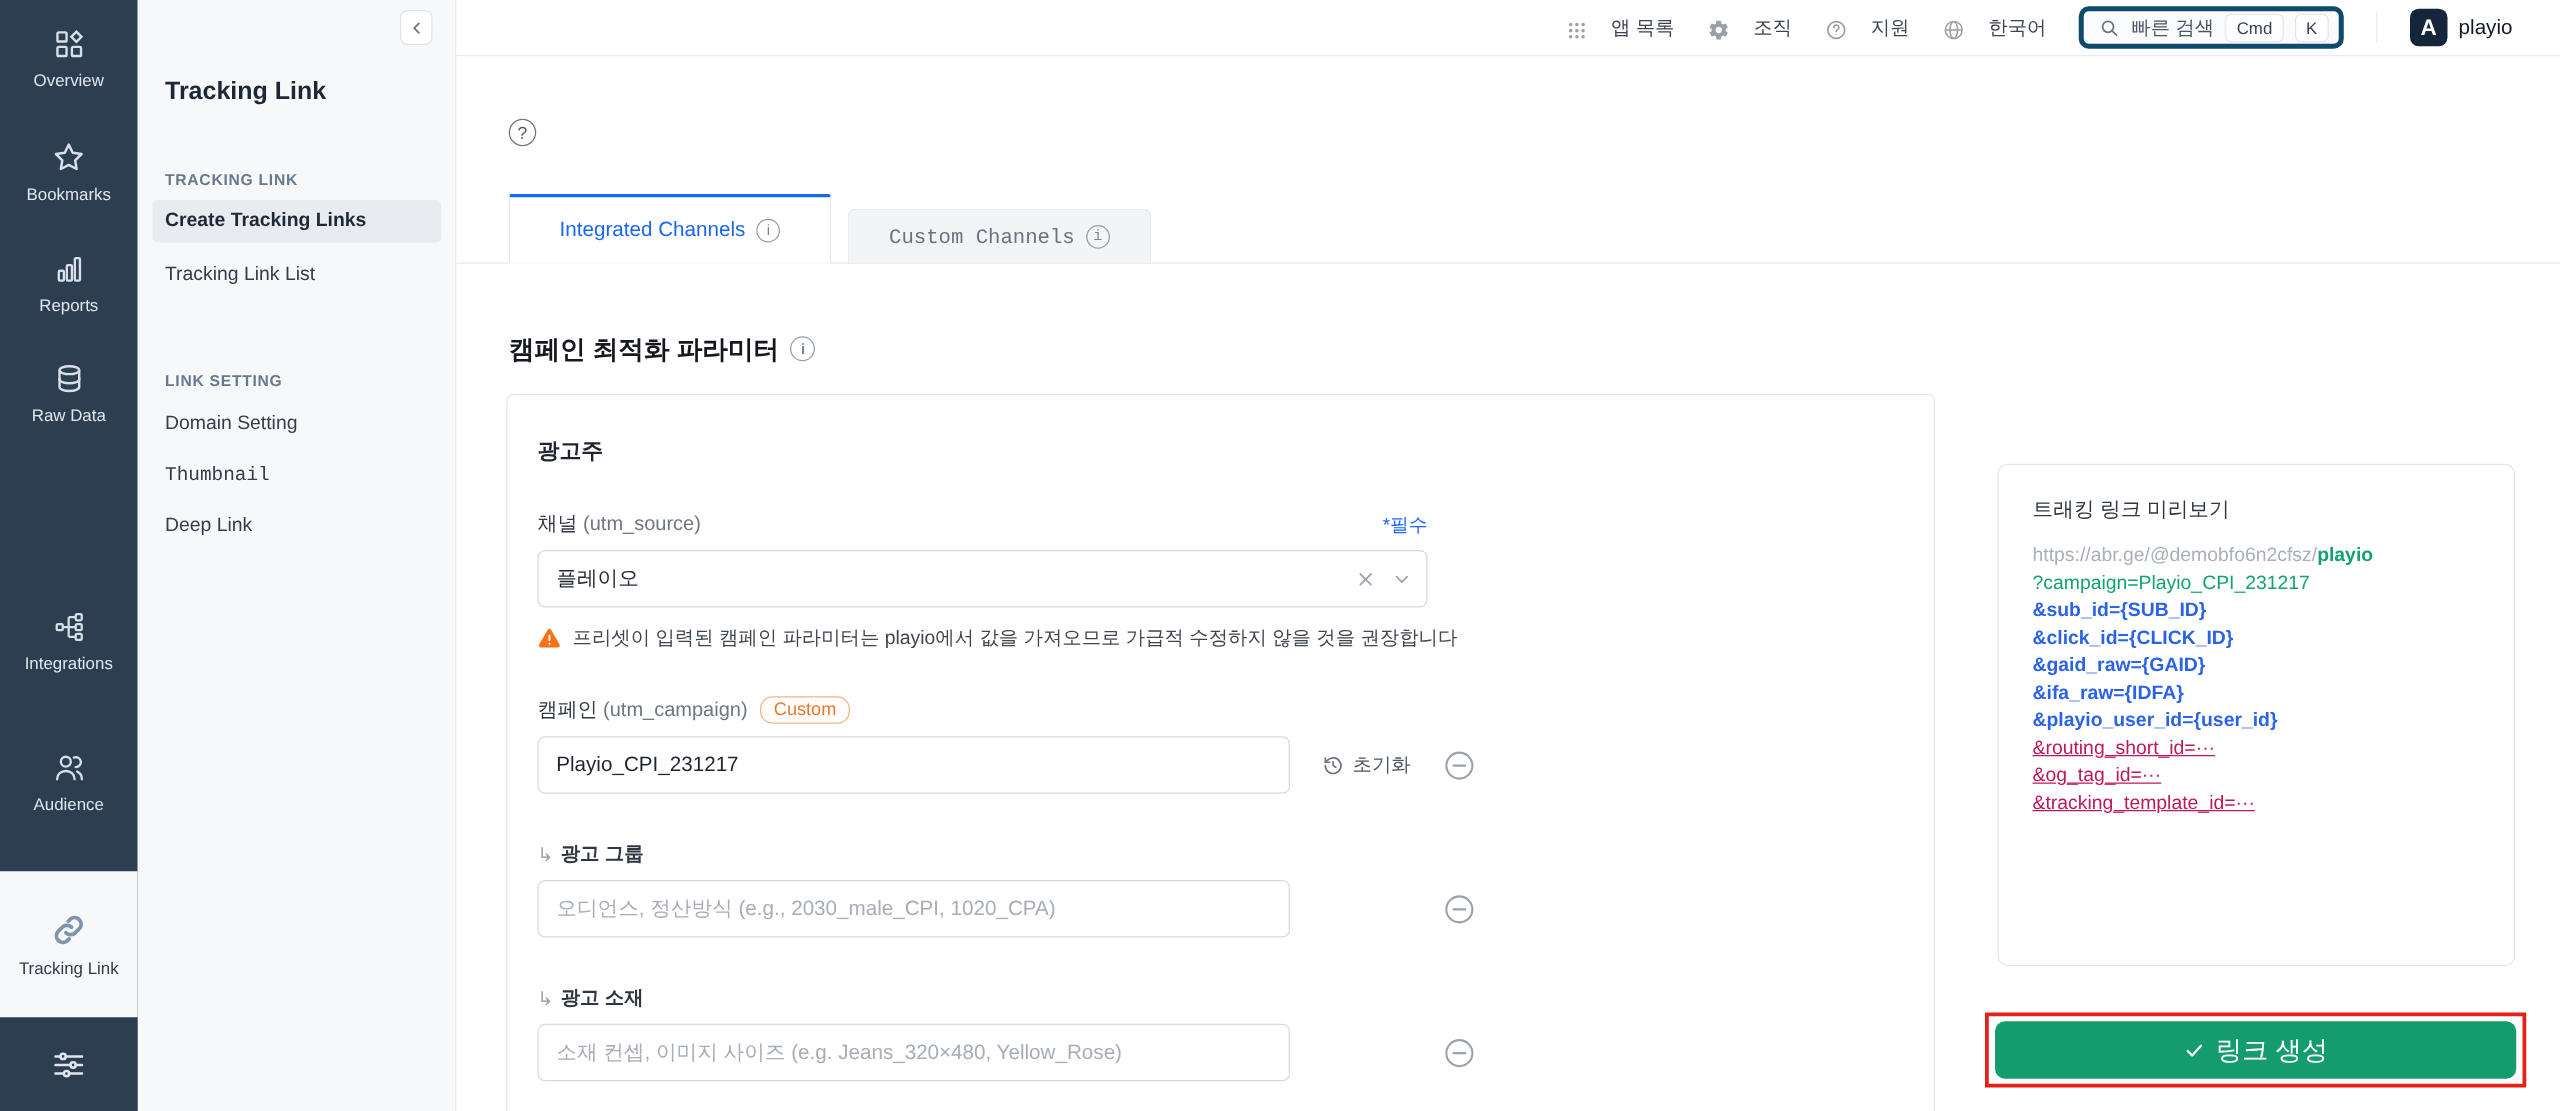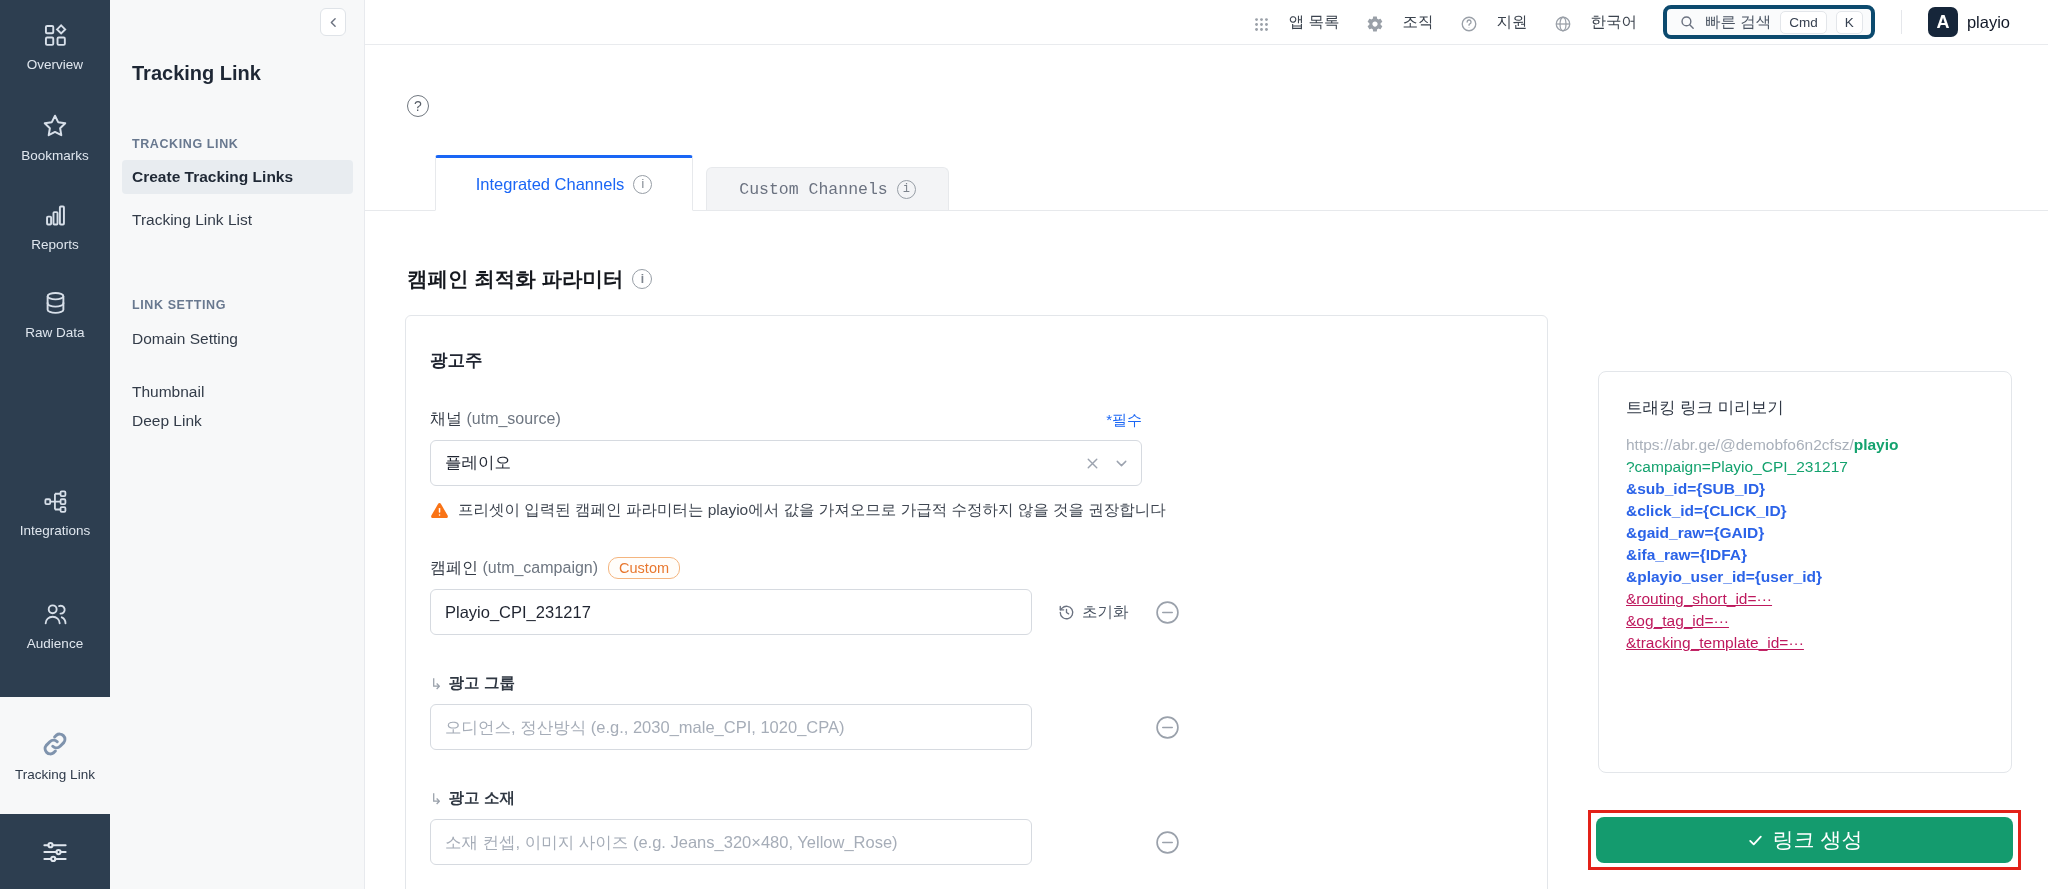--- a/index.html
+++ b/index.html
@@ -48,21 +48,21 @@
   .brand-name { font-size:16.5px; color:#111827; }
 
   .content { position:absolute; left:0; top:45px; right:0; bottom:0; overflow:hidden; }
   .page-title { display:flex; align-items:center; gap:11px; margin:50px 0 0 42px; font-size:26px; font-weight:600; color:#161b26; }
   .info-circle { display:inline-flex; align-items:center; justify-content:center; border-radius:50%;
                  border:1.6px solid #70777f; color:#565d66; flex:0 0 auto; }
   .ic-22 { width:22px; height:22px; font-size:14px; font-weight:500; }
   .ic-19 { width:19px; height:19px; font-size:12px; border-color:#979ea6; color:#7c838c; }
 
   .tabs-row { display:flex; align-items:flex-end; margin-top:38px; padding-left:42px; border-bottom:1px solid #e7e9ec; }
-  .tab { display:flex; align-items:center; justify-content:center; gap:9px; cursor:pointer;margin-left:28px; }
+  .tab { display:flex; align-items:center; justify-content:center; gap:9px; cursor:pointer; }
   .tab.active { width:258px; height:56px; margin-bottom:-1px; background:#fff; border:1px solid #e7e9ec; border-bottom:1px solid #fff;
                 border-top:3px solid #1a66f5; border-radius:3px 3px 0 0; color:#1a66f5; font-size:16.5px; font-weight:500; z-index:2; }
   .tab.inactive { width:243px; height:43px; margin-left:13px; background:#f3f4f6; border:1px solid #e7e9ec; border-bottom:none;
                   border-radius:6px 6px 0 0; color:#6b7280; font-size:16.5px;font-family:Liberation Mono, monospace; }
 
   .section-title { display:flex; align-items:center; gap:9px; margin:54px 0 16px 42px; font-size:20.5px; font-weight:600; color:#15181e; }
 
   .card { margin:22px 0 0 40px; width:1143px; min-height:620px; border:1px solid #e3e6ea; border-radius:6px;
           padding:32px 0 40px 24px; background:#fff; }
   .adv-heading { font-size:17.5px; font-weight:600; color:#1f2430; }
@@ -206,21 +206,21 @@
     </svg>
   </div>
   <div class="submenu-title">Tracking Link</div>
 
   <div class="submenu-section" style="top:137px;">TRACKING LINK</div>
   <div class="submenu-item selected" style="top:160px;">Create Tracking Links</div>
   <div class="submenu-item" style="top:203px;">Tracking Link List</div>
 
   <div class="submenu-section" style="top:298px;">LINK SETTING</div>
   <div class="submenu-item" style="top:322px;">Domain Setting</div>
-  <div class="submenu-item" style="top:375px;">Thumbnail</div>
+  <div class="submenu-item" style="top:363px;font-family:Liberation Mono, monospace;">Thumbnail</div>
   <div class="submenu-item" style="top:404px;">Deep Link</div>
 </div>
 
 <div class="main">
 
   <div class="topbar">
     <div class="topbar-item">
       <span>
         <svg width="17" height="17" viewBox="0 0 24 24" fill="#9aa0a8">
           <circle cx="5" cy="5" r="2"></circle>

